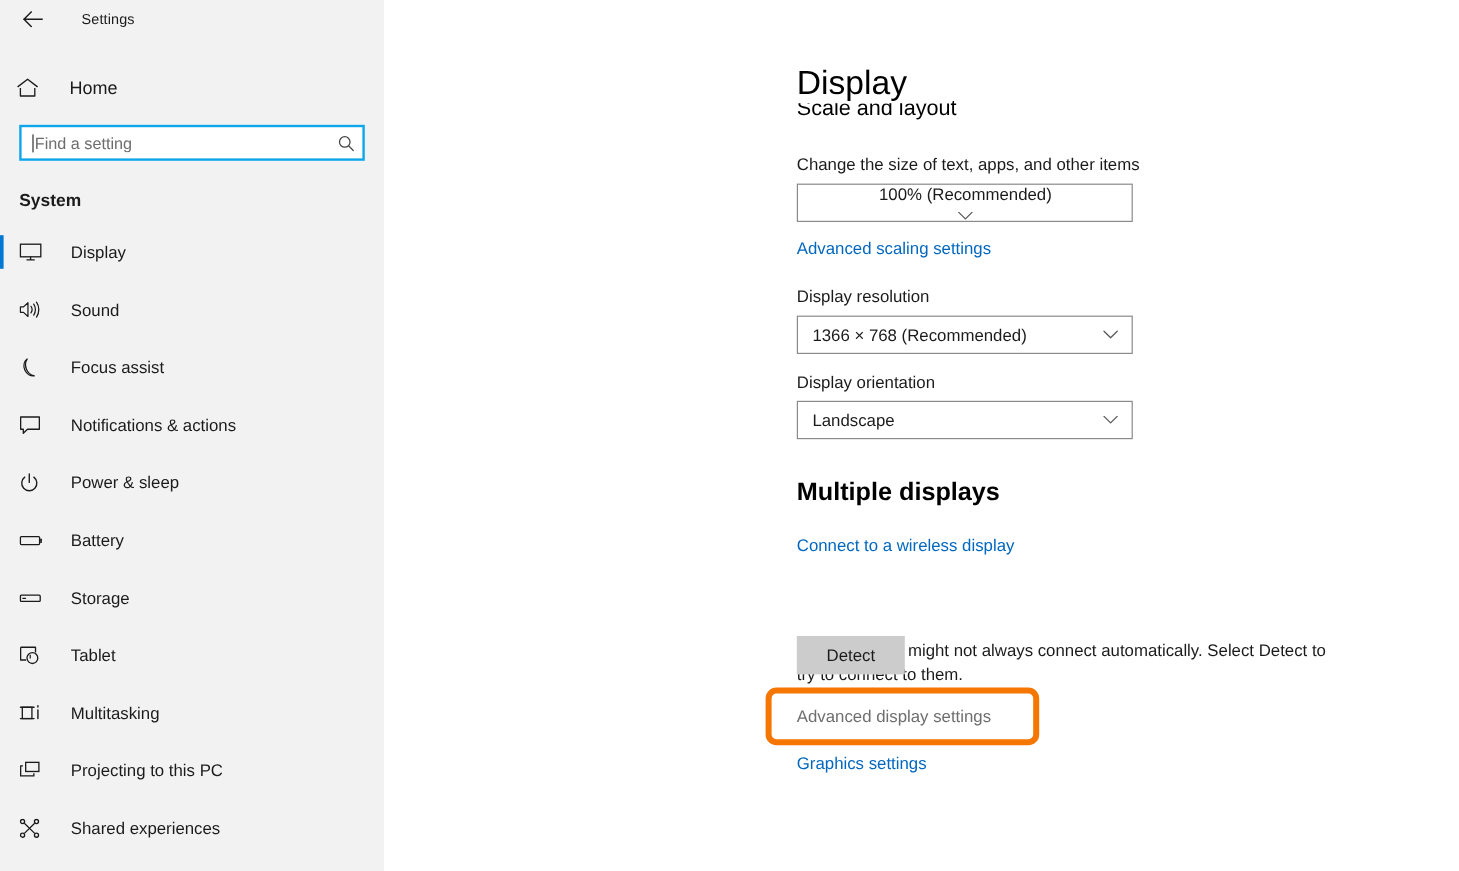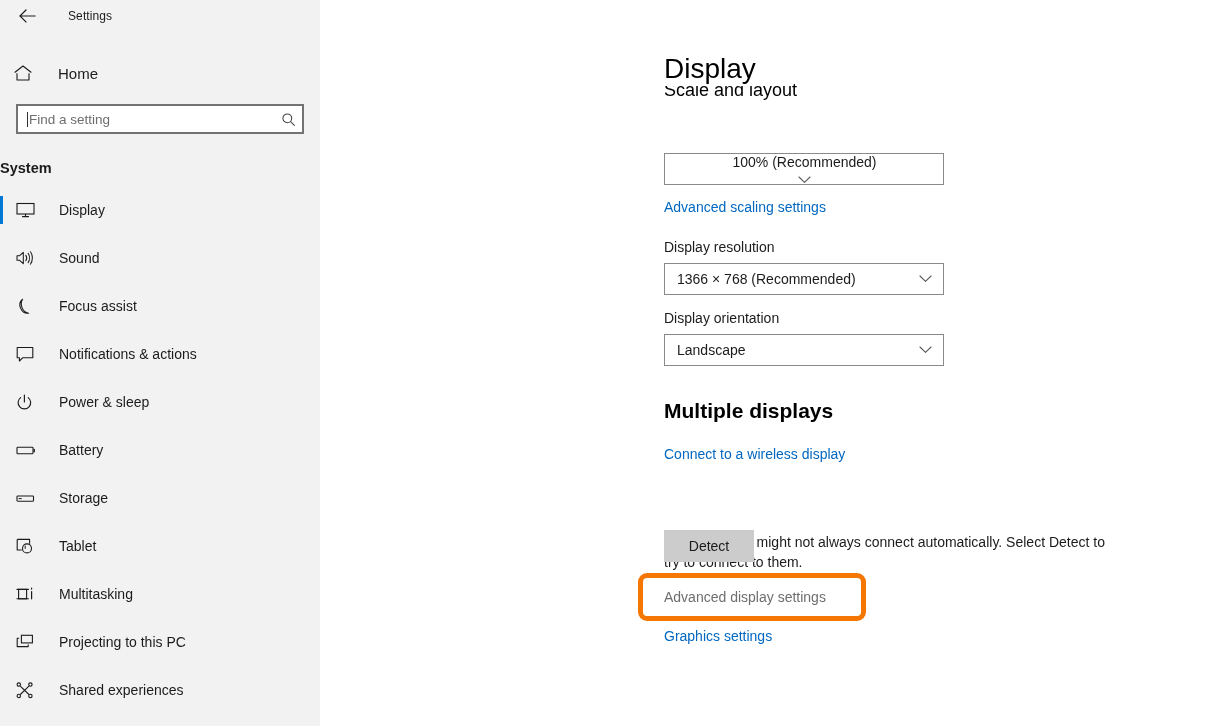--- a/index.html
+++ b/index.html
@@ -68,21 +68,21 @@
 
   .search-wrap {
     margin: 11px 16px 0 16px;
     position: relative;
     height: 30px;
   }
   .search-box {
     width: 288px;
     height: 30px;
     background: #ffffff;
-    border: 2px solid #737373;
+    border: 2px solid #0ea5e9;
     display: flex;
     align-items: center;
     padding: 0 6px 0 9px;
   }
   .search-box .caret {
     width: 1px;
     height: 15px;
     background: #333;
     margin-right: 1px;
   }
@@ -96,21 +96,21 @@
     color: #1b1b1b;
     padding: 0;
   }
   .search-input::placeholder { color: #6d6d6d; opacity: 1; }
   .search-icon { color: #444; display: flex; align-items: center; padding-left: 4px; }
 
   .section-head {
     font-size: 14.5px;
     font-weight: bold;
     color: #1b1b1b;
-    padding-left: 0;
+    padding-left: 16px;
     margin-top: 26px;
   }
 
   .navlist { margin-top: 10px; }
 
   .nav-item {
     position: relative;
     height: 48px;
     display: flex;
     align-items: center;
@@ -411,20 +411,21 @@
 
     </div>
   </div>
 
   <div class="main">
 
     <div class="scale-head">Scale and layout</div>
 
     <div class="page-title">Display</div>
 
+    <div class="r field-label" style="top:128px;">Change the size of text, apps, and other items</div>
 
     <div class="r combo" style="top:153px;flex-direction:column;">
       <span>100% (Recommended)</span>
       <span class="chev">
         <svg width="13" height="8" viewBox="0 0 13 8" fill="none" aria-hidden="true">
           <path d="M1 1l5.5 5.4L12 1" stroke="#5a5a5a" stroke-width="1.1" stroke-linecap="round" stroke-linejoin="round"></path>
         </svg>
       </span>
     </div>
 

